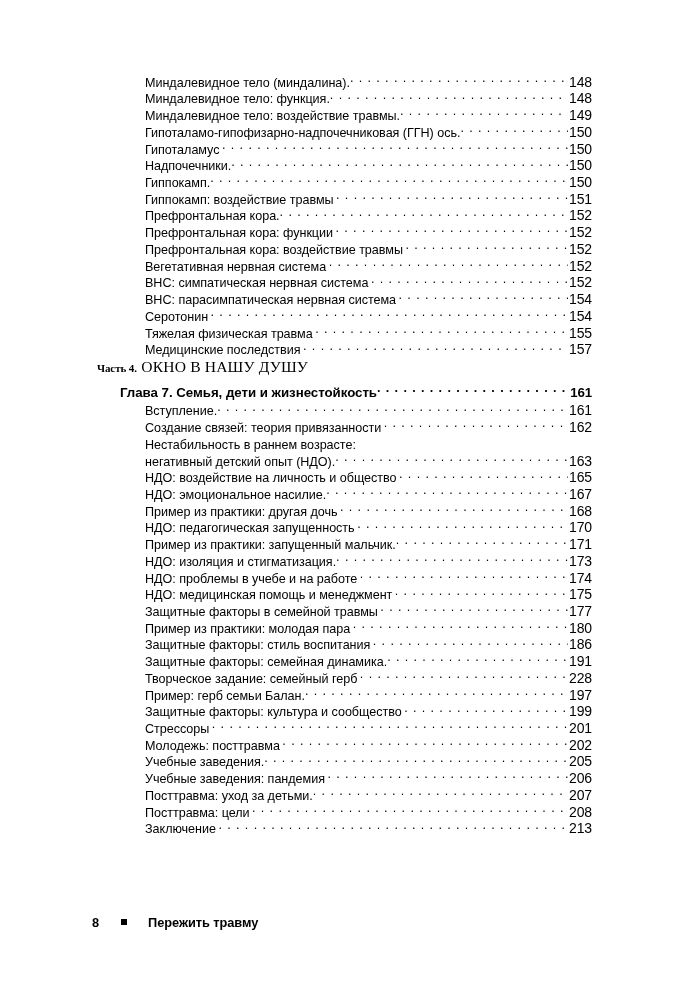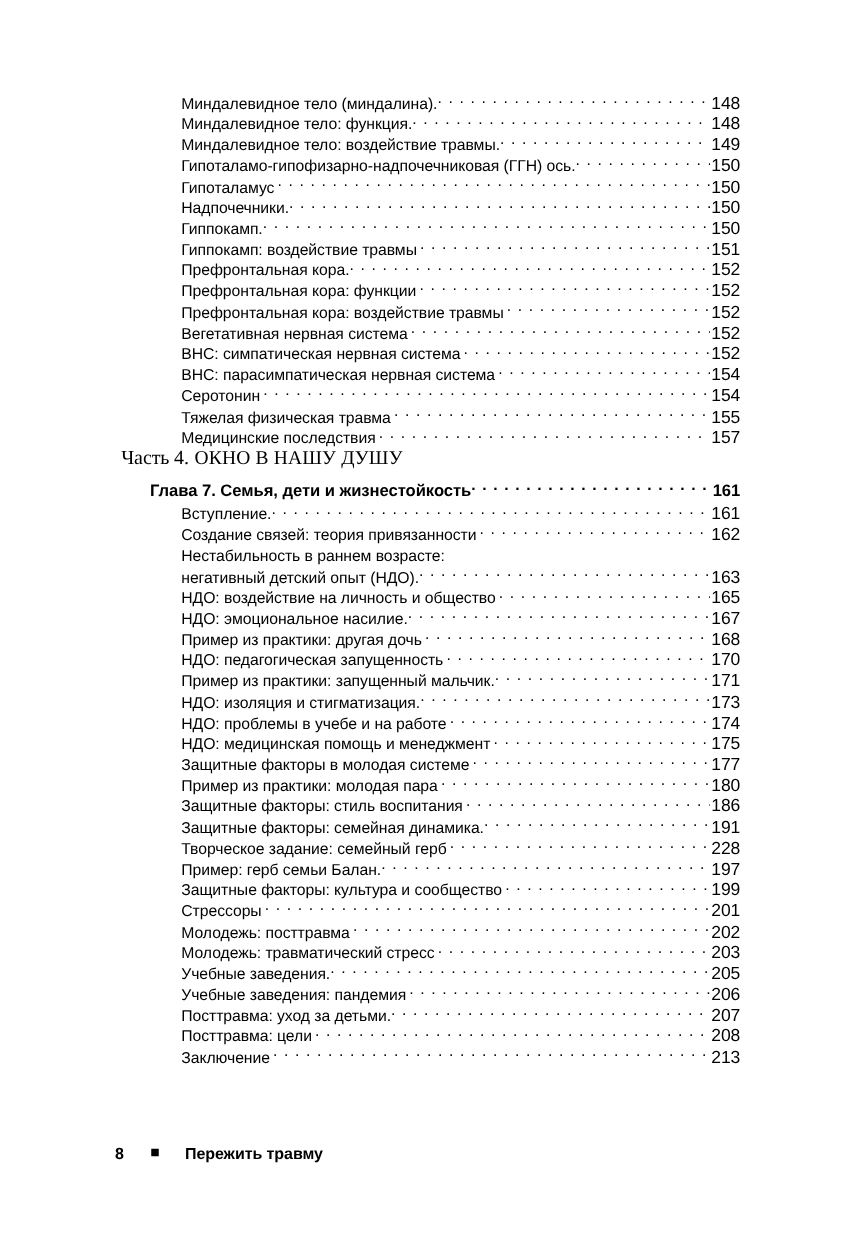--- a/index.html
+++ b/index.html
@@ -92,22 +92,22 @@
   .part-head {
     padding-left: 97px;
     height: 16.72px;
     line-height: 16.72px;
     white-space: nowrap;
     margin-top: 5px;
     margin-bottom: 4px;
   }
   .part-head .part-label {
     font-family: "Liberation Serif", "DejaVu Serif", serif;
-    font-weight: normal;
-    font-size: 16px;
+    font-weight: bold;
+    font-size: 11px;
     letter-spacing: -0.1px;
   }
   .part-head .part-title {
     font-family: "Liberation Serif", "DejaVu Serif", serif;
     font-weight: normal;
     font-size: 15.6px;
     letter-spacing: 0.15px;
   }
 
   .chapter-spacer { height: 2px; }
@@ -304,21 +304,21 @@
           <span class="toc-title">НДО: проблемы в учебе и на работе</span>
           <span class="toc-leader"></span>
           <span class="toc-page">174</span>
         </div>
         <div class="toc-row lvl-entry">
           <span class="toc-title">НДО: медицинская помощь и менеджмент</span>
           <span class="toc-leader"></span>
           <span class="toc-page">175</span>
         </div>
         <div class="toc-row lvl-entry">
-          <span class="toc-title">Защитные факторы в молодая системе</span>
+          <span class="toc-title">Защитные факторы в семейной травмы</span>
           <span class="toc-leader"></span>
           <span class="toc-page">177</span>
         </div>
         <div class="toc-row lvl-entry">
           <span class="toc-title">Пример из практики: молодая пара</span>
           <span class="toc-leader"></span>
           <span class="toc-page">180</span>
         </div>
         <div class="toc-row lvl-entry">
           <span class="toc-title">Защитные факторы: стиль воспитания</span>
@@ -347,25 +347,20 @@
         </div>
         <div class="toc-row lvl-entry">
           <span class="toc-title">Стрессоры</span>
           <span class="toc-leader"></span>
           <span class="toc-page">201</span>
         </div>
         <div class="toc-row lvl-entry">
           <span class="toc-title">Молодежь: посттравма</span>
           <span class="toc-leader"></span>
           <span class="toc-page">202</span>
-        </div>
-        <div class="toc-row lvl-entry">
-          <span class="toc-title">Молодежь: травматический стресс</span>
-          <span class="toc-leader"></span>
-          <span class="toc-page">203</span>
         </div>
         <div class="toc-row lvl-entry">
           <span class="toc-title">Учебные заведения.</span>
           <span class="toc-leader tight"></span>
           <span class="toc-page">205</span>
         </div>
         <div class="toc-row lvl-entry">
           <span class="toc-title">Учебные заведения: пандемия</span>
           <span class="toc-leader"></span>
           <span class="toc-page">206</span>

